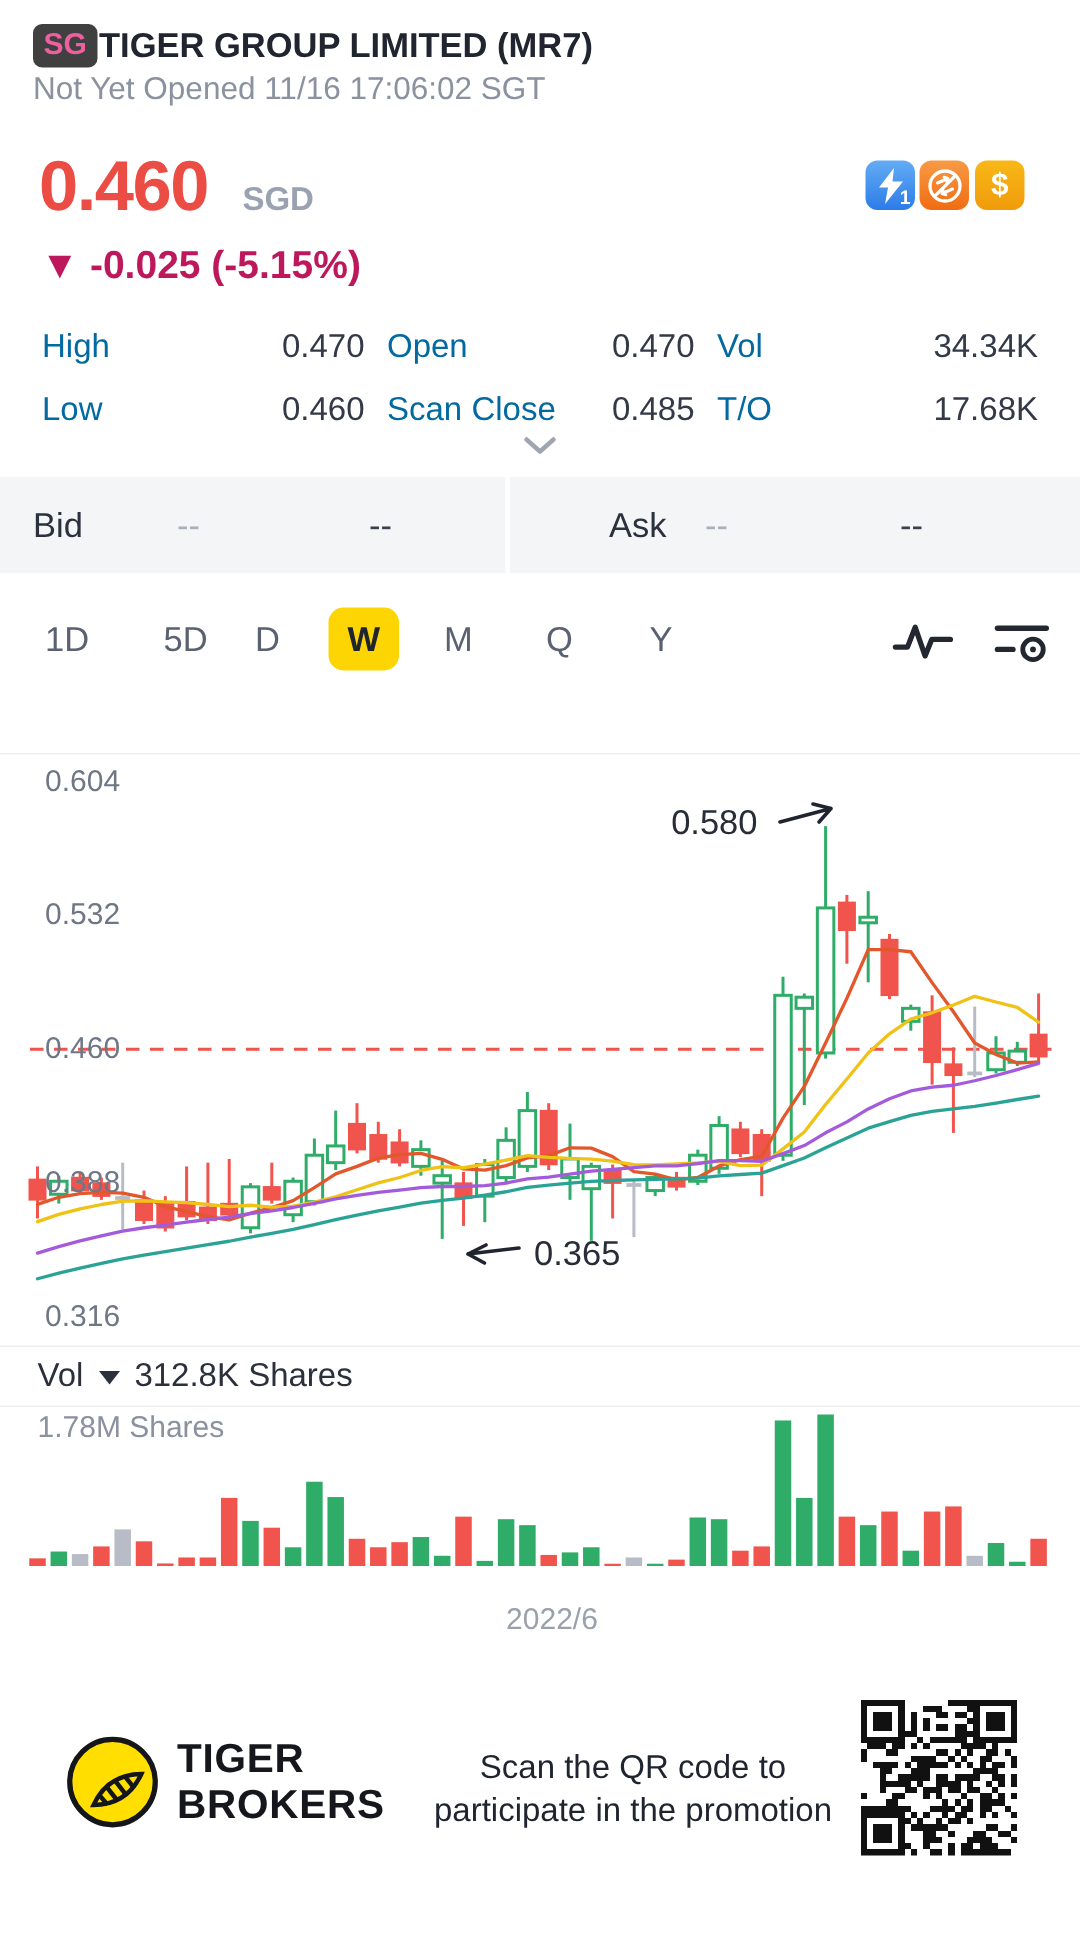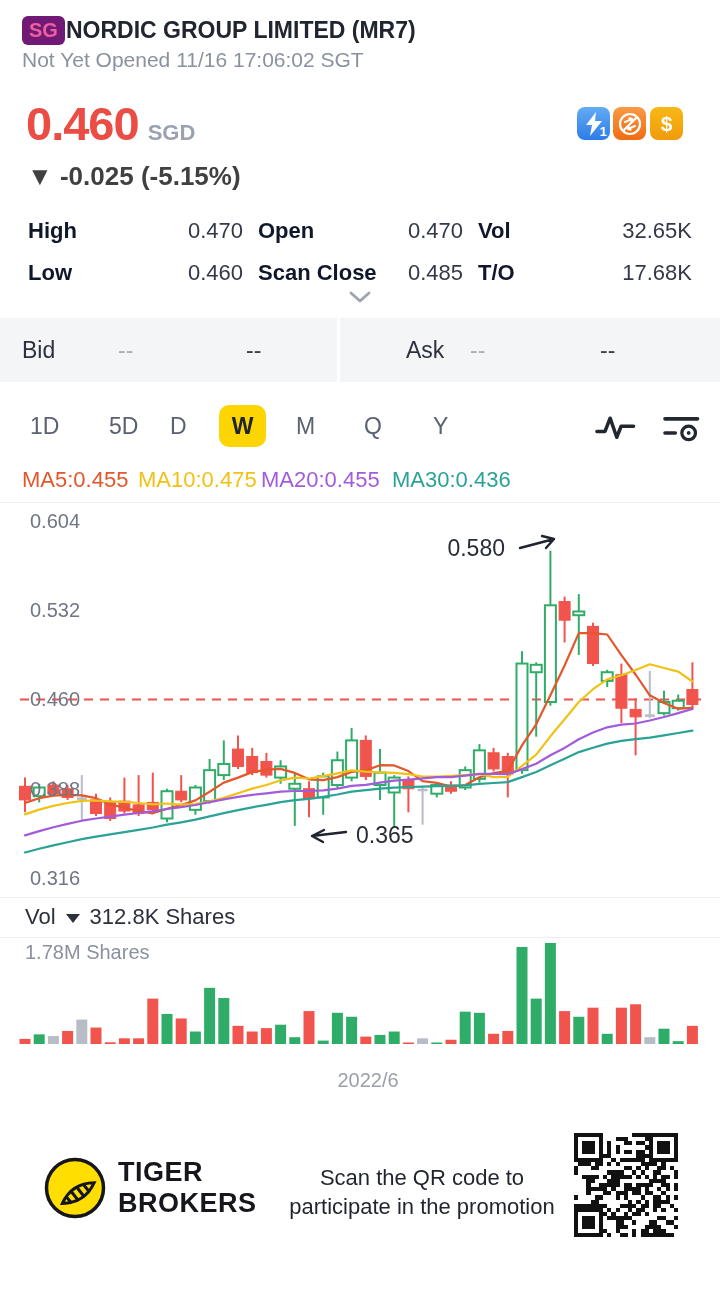--- a/index.html
+++ b/index.html
@@ -2,46 +2,46 @@
 <html><head>
 <meta charset="utf-8">
 <style>
   * { margin:0; padding:0; box-sizing:border-box; }
   body { background:#fff; font-family:"Liberation Sans", sans-serif; }
   #app { position:relative; width:720px; height:1304px; background:#fff; overflow:hidden; }
   .abs { position:absolute; }
   .divider { position:absolute; left:0; width:720px; height:1px; background:#ECEEF1; }
 
   
-  .sg-badge { left:22px; top:16px; background:#701a75; color:#EE5FA0; font-size:20px; font-weight:bold;
+  .sg-badge { left:22px; top:16px; background:#404040; color:#EE5FA0; font-size:20px; font-weight:bold;
               padding:3px 7px; border-radius:6px; }
   .title { left:66px; top:17px; font-size:23px; font-weight:bold; color:#20252F; }
   .status { left:22px; top:48px; font-size:21px; color:#8A919F; }
 
   
   .price-row { left:26px; top:96px; display:flex; align-items:baseline; }
   .price-val { font-size:47px; font-weight:bold; color:#EB4C44; letter-spacing:-1px; }
-  .price-ccy { font-size:22px; color:#9AA1B0; margin-left:9px; font-weight:bold; }
-  .change { left:27px; top:161px; font-size:26px; font-weight:bold; color:#404040; }
+  .price-ccy { font-size:22px; color:#9AA1B0; margin-left:23px; font-weight:bold; }
+  .change { left:27px; top:161px; font-size:26px; font-weight:bold; color:#be185d; }
 
   .pic { top:107px; width:33px; height:33px; border-radius:8px; display:flex; align-items:center;
          justify-content:center; }
   .pic-flash { left:577px; background:linear-gradient(180deg,#63ACF5,#2D7BE8); }
   .pic-swap  { left:613px; background:linear-gradient(180deg,#F89A45,#F06C12); }
   .pic-cash  { left:650px; background:linear-gradient(180deg,#F8B817,#F09B0B); }
   .pic-cash span { color:#fff; font-size:21px; font-weight:bold; }
   .flash-one { position:absolute; right:3px; bottom:1px; color:#fff; font-size:13px; font-weight:bold; }
 
   
   .stats { left:28px; top:210px; width:664px; font-size:22px; }
   .stats .srow { display:flex; height:42px; align-items:center; }
   .sg1 { width:215px; display:flex; justify-content:space-between; }
   .sg2 { width:205px; margin-left:15px; display:flex; justify-content:space-between; }
   .sg3 { width:214px; margin-left:15px; display:flex; justify-content:space-between; }
-  .slabel { color:#0f172a;font-weight:bold; }
+  .slabel { color:#0369a1; }
   .sval { color:#333947; }
   .expand-btn { left:344px; top:288px; width:32px; height:18px; display:flex; align-items:center; justify-content:center; }
 
   
   .bidask { left:0; top:318px; width:720px; height:64px; background:#F4F5F7; font-size:23px; }
   .bidask span { position:absolute; top:0; line-height:64px; }
   .ba-div { position:absolute; left:337px; top:0; width:3px; height:64px; background:#FFFFFF; }
 
   
   .tabbar { left:0; top:398px; width:720px; height:56px; }
@@ -67,21 +67,21 @@
   
   .brand { left:118px; top:1157px; font-size:27px; font-weight:bold; color:#15171C; line-height:31px; letter-spacing:0.5px; }
   .promo-msg { left:282px; top:1163px; width:280px; text-align:center; font-size:22px; color:#1F242E; line-height:29px; }
 </style>
 </head>
 <body>
 
 <div id="app">
 
   <span class="abs sg-badge">SG</span>
-  <span class="abs title">NORDIC GROUP LIMITED (MR7)</span>
+  <span class="abs title">TIGER GROUP LIMITED (MR7)</span>
   <span class="abs status">Not Yet Opened 11/16 17:06:02 SGT</span>
 
   <div class="abs price-row">
     <span class="price-val">0.460</span>
     <span class="price-ccy">SGD</span>
   </div>
   <span class="abs change">▼ -0.025 (-5.15%)</span>
 
   <div class="abs pic pic-flash">
     <svg width="22" height="24" viewBox="0 0 22 24">
@@ -106,21 +106,21 @@
       <div class="sg1">
           <span class="slabel">High</span>
           <span class="sval">0.470</span>
         </div>
       <div class="sg2">
           <span class="slabel">Open</span>
           <span class="sval">0.470</span>
         </div>
       <div class="sg3">
           <span class="slabel">Vol</span>
-          <span class="sval">32.65K</span>
+          <span class="sval">34.34K</span>
         </div>
     </div>
     <div class="srow">
       <div class="sg1">
           <span class="slabel">Low</span>
           <span class="sval">0.460</span>
         </div>
       <div class="sg2">
           <span class="slabel">Scan Close</span>
           <span class="sval">0.485</span>
@@ -163,26 +163,20 @@
     <span class="tab-icon" style="left:662px;">
       <svg width="40" height="30" viewBox="0 0 27 20">
         <line x1="2" y1="4.5" x2="24" y2="4.5" stroke="#23272F" stroke-width="2.4" stroke-linecap="round"></line>
         <line x1="2" y1="14" x2="9" y2="14" stroke="#23272F" stroke-width="2.4" stroke-linecap="round"></line>
         <circle cx="18" cy="14" r="4.6" fill="none" stroke="#23272F" stroke-width="2.2"></circle>
         <circle cx="18" cy="14" r="1.3" fill="#23272F"></circle>
       </svg>
     </span>
   </div>
 
-  <div class="abs ma-row">
-    <span style="left: 22px; color: rgb(226, 87, 43);">MA5:0.455</span>
-    <span style="left: 138px; color: rgb(239, 194, 21);">MA10:0.475</span>
-    <span style="left: 261px; color: rgb(163, 91, 219);">MA20:0.455</span>
-    <span style="left: 392px; color: rgb(42, 163, 150);">MA30:0.436</span>
-  </div>
 
   <div class="divider" style="top:502px;"></div>
 
   <svg id="priceChart" class="abs" style="left:0; top:503px;" width="720" height="394">
       <line x1="20" y1="196.49951999999993" x2="706" y2="196.49951999999993" stroke="#F0534B" stroke-width="2" stroke-dasharray="9 7"></line>
       <line x1="25" y1="274.5930599999999" x2="25" y2="309.30129999999997" stroke="#F0544C" stroke-width="2"></line>
       <rect x="19.5" y="283.27011999999996" width="11" height="13.635379999999998" fill="#F0544C" stroke="#F0544C" stroke-width="1"></rect>
       <line x1="39.2" y1="280.7909599999999" x2="39.2" y2="299.38465999999994" stroke="#2FAD68" stroke-width="2"></line>
       <rect x="33.7" y="284.50969999999995" width="11" height="8.677059999999983" fill="#ffffff" stroke="#2FAD68" stroke-width="2"></rect>
       <line x1="53.4" y1="278.31179999999995" x2="53.4" y2="293.18675999999994" stroke="#F0544C" stroke-width="2"></line>

